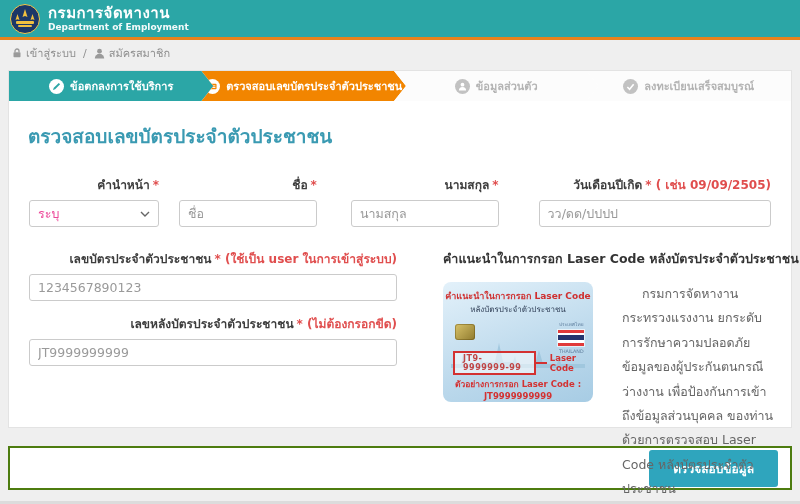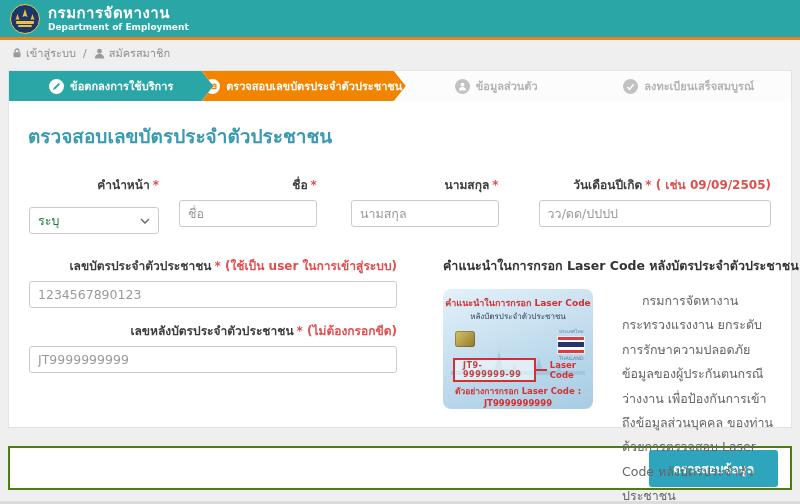--- a/index.html
+++ b/index.html
@@ -73,21 +73,21 @@
   .req { color:#e04e4e; margin-left:3px; font-weight:bold; }
   .txt {
     width:100%; height:27px; border:1px solid #cbcbcb; border-radius:3px;
     font-size:12.5px; padding:0 8px; color:#555;
     font-family:"DejaVu Sans","Liberation Sans",sans-serif;
   }
   .txt::placeholder { color:#9a9a9a; }
   .sel {
     width:100%; height:27px; border:1px solid #cbcbcb; border-radius:3px;
     display:flex; align-items:center; justify-content:space-between;
-    padding:0 8px; font-size:12.5px; color:#15803d; cursor:pointer; background:#fff;margin-top:7px;
+    padding:0 8px; font-size:12.5px; color:#ec4899; cursor:pointer; background:#fff;
   }
   .sel svg { color:#666; }
 
   .row2 { display:flex; margin-top:22px; }
   .left-col { width:368px; flex-shrink:0; }
   .fblock + .fblock { margin-top:13px; }
   .right-col { margin-left:46px; width:332px; }
   .guide-heading { font-size:12.5px; font-weight:bold; color:#333; white-space:nowrap; }
   .guide-body { display:flex; margin-top:13px; gap:29px; }
 

